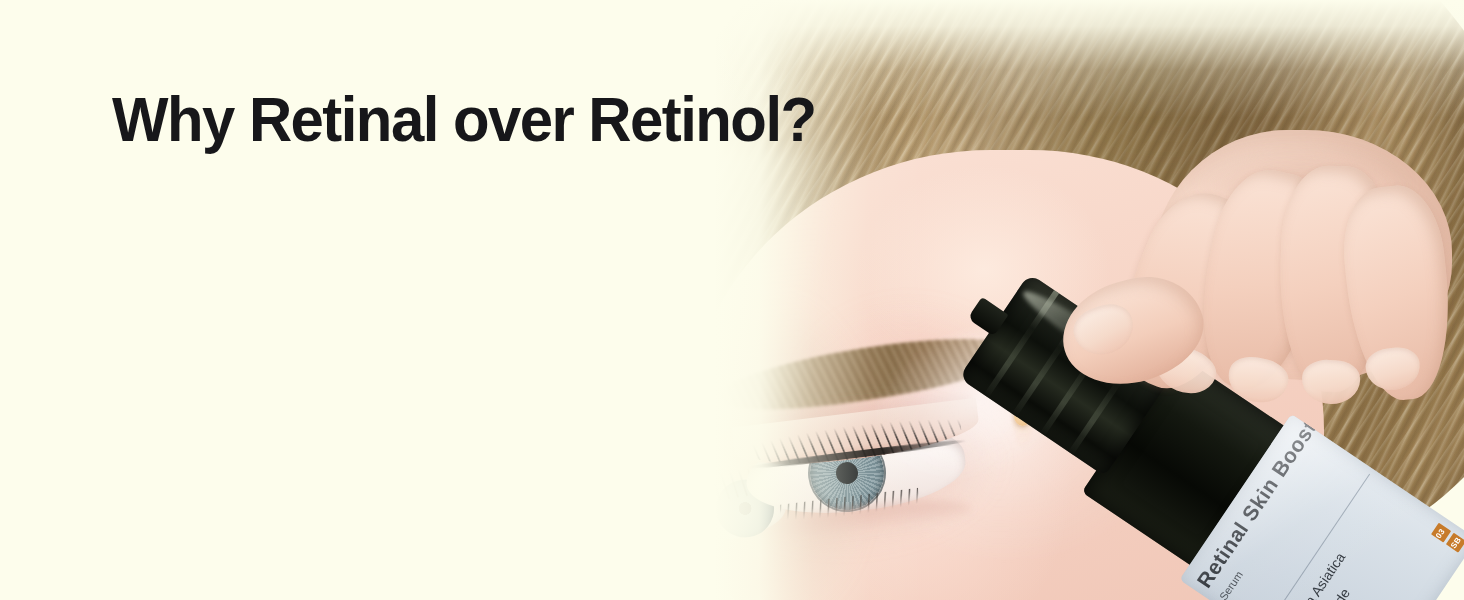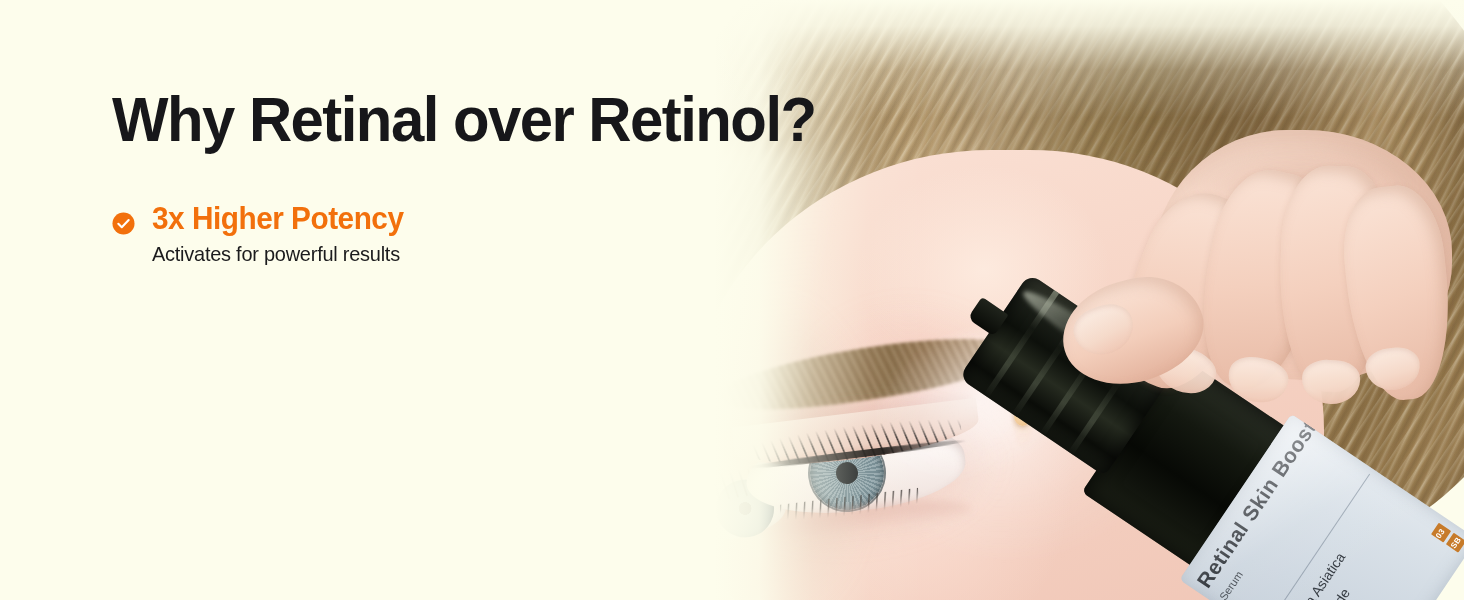--- a/index.html
+++ b/index.html
@@ -811,27 +811,17 @@
   </div>
 
   <div class="content">
 
     <h1 class="headline">Why Retinal over Retinol?</h1>
 
     <div class="features">
 
 
 
-      <div class="feature">
-        <span class="check-icon">
-          <svg viewBox="0 0 24 24" aria-hidden="true">
-            <circle cx="12" cy="12" r="11.5" fill="#f2700c"></circle>
-            <path d="M6.6 12.3 L10.2 15.8 L17.4 8.4" fill="none" stroke="#ffffff" stroke-width="2.2" stroke-linecap="round" stroke-linejoin="round"></path>
-          </svg>
-        </span>
-        <p class="feature-title">3x Higher Potency</p>
-        <p class="feature-desc">Activates for powerful results</p>
-      </div>
 
     </div>
   </div>
 
 </div>
 
 </body></html>

